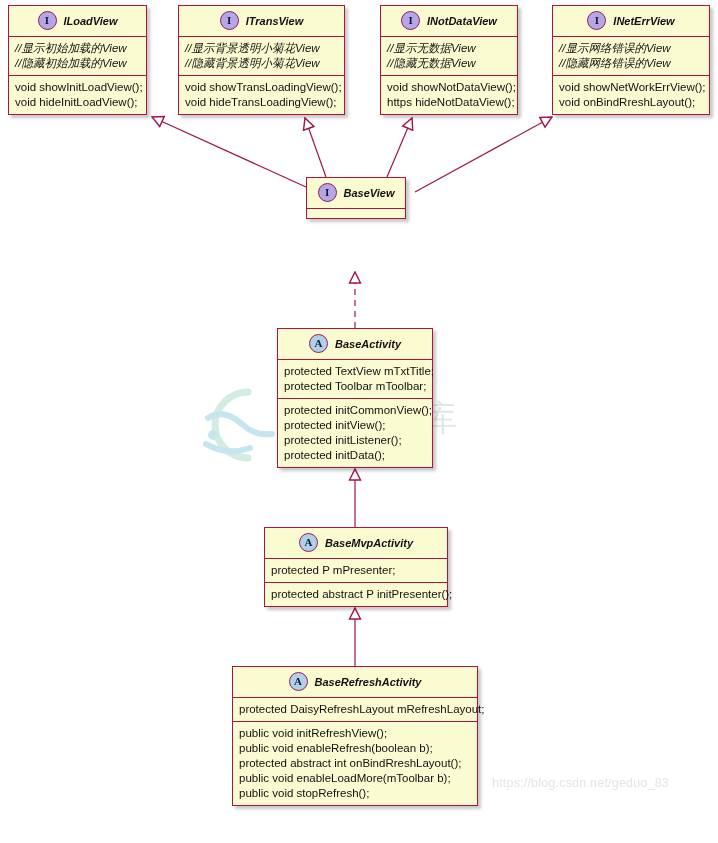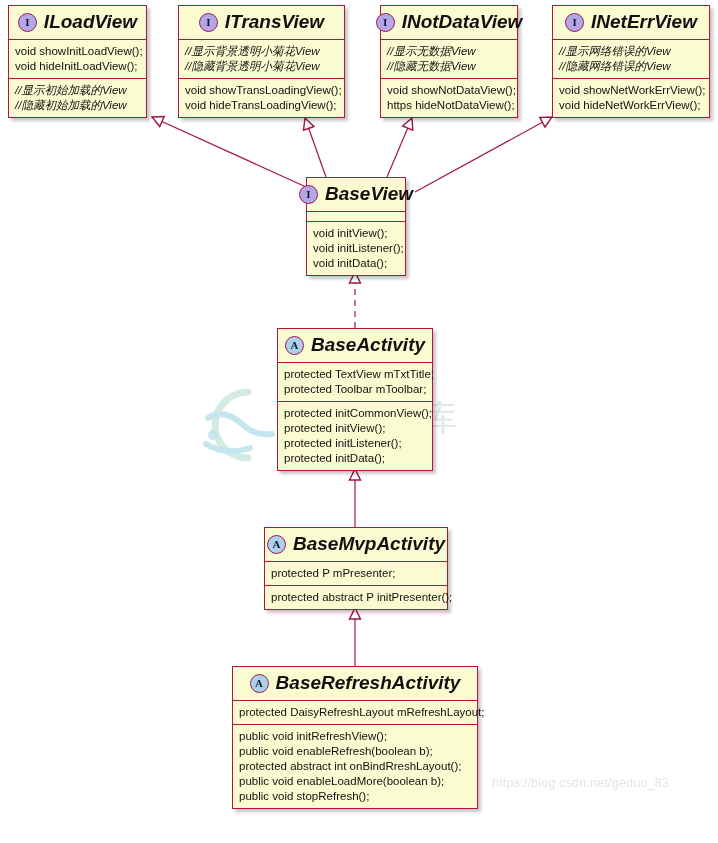--- a/index.html
+++ b/index.html
@@ -61,21 +61,21 @@
   .hdr {
     display: flex;
     align-items: center;
     justify-content: center;
     gap: 7px;
     padding: 5px 6px 6px 6px;
   }
   .hdr .name {
     font-style: italic;
     font-weight: bold;
-    font-size: 19px;
+    font-size: 11px;
     color: #111;
     white-space: nowrap;
   }
 
   
   .ico {
     width: 17px; height: 17px;
     border-radius: 50%;
     display: flex;
     align-items: center;
@@ -169,27 +169,27 @@
   </svg>
 
   <div id="wm-url">https://blog.csdn.net/geduo_83</div>
 
   <div class="uml" style="left:8px; top:5px; width:139px;">
     <div class="sec hdr">
       <span class="ico iface">I</span>
       <span class="name">ILoadView</span>
     </div>
     <div class="sec body-sec">
+      <div class="ln cmt">//显示初始加载的View</div>
+      <div class="ln cmt">//隐藏初始加载的View</div>
+    </div>
+    <div class="sec body-sec">
       <div class="ln">void showInitLoadView();</div>
       <div class="ln">void hideInitLoadView();</div>
     </div>
-    <div class="sec body-sec">
-      <div class="ln cmt">//显示初始加载的View</div>
-      <div class="ln cmt">//隐藏初始加载的View</div>
-    </div>
   </div>
 
   <div class="uml" style="left:178px; top:5px; width:167px;">
     <div class="sec hdr">
       <span class="ico iface">I</span>
       <span class="name">ITransView</span>
     </div>
     <div class="sec body-sec">
       <div class="ln cmt">//显示背景透明小菊花View</div>
       <div class="ln cmt">//隐藏背景透明小菊花View</div>
@@ -219,35 +219,30 @@
     <div class="sec hdr">
       <span class="ico iface">I</span>
       <span class="name">INetErrView</span>
     </div>
     <div class="sec body-sec">
       <div class="ln cmt">//显示网络错误的View</div>
       <div class="ln cmt">//隐藏网络错误的View</div>
     </div>
     <div class="sec body-sec">
       <div class="ln">void showNetWorkErrView();</div>
-      <div class="ln">void hideNetWorkErrView();</div>
+      <div class="ln">void onBindRreshLayout();</div>
     </div>
   </div>
 
   <div class="uml" style="left:306px; top:177px; width:100px;">
     <div class="sec hdr">
       <span class="ico iface">I</span>
       <span class="name">BaseView</span>
     </div>
     <div class="sec empty-sec"></div>
-    <div class="sec body-sec">
-      <div class="ln">void initView();</div>
-      <div class="ln">void initListener();</div>
-      <div class="ln">void initData();</div>
-    </div>
   </div>
 
   <div class="uml" style="left:277px; top:328px; width:156px;">
     <div class="sec hdr">
       <span class="ico abs">A</span>
       <span class="name">BaseActivity</span>
     </div>
     <div class="sec body-sec">
       <div class="ln">protected TextView mTxtTitle;</div>
       <div class="ln">protected Toolbar mToolbar;</div>
@@ -278,18 +273,18 @@
       <span class="ico abs">A</span>
       <span class="name">BaseRefreshActivity</span>
     </div>
     <div class="sec body-sec">
       <div class="ln">protected DaisyRefreshLayout mRefreshLayout;</div>
     </div>
     <div class="sec body-sec">
       <div class="ln">public void initRefreshView();</div>
       <div class="ln">public void enableRefresh(boolean b);</div>
       <div class="ln">protected abstract int onBindRreshLayout();</div>
-      <div class="ln">public void enableLoadMore(boolean b);</div>
+      <div class="ln">public void enableLoadMore(mToolbar b);</div>
       <div class="ln">public void stopRefresh();</div>
     </div>
   </div>
 
 </div>
 
 </body></html>

